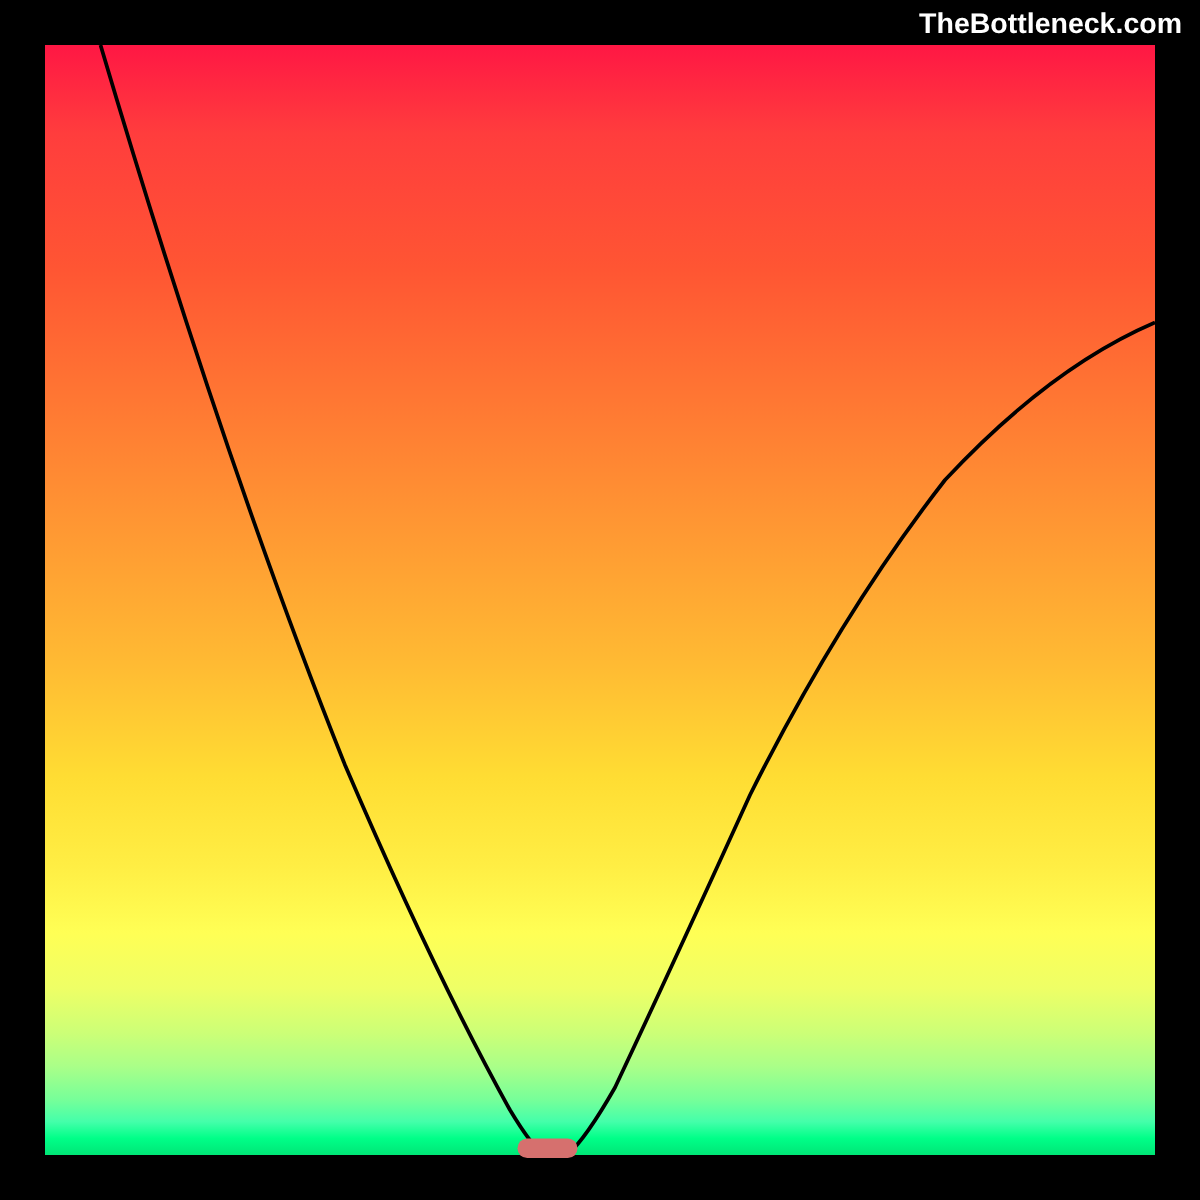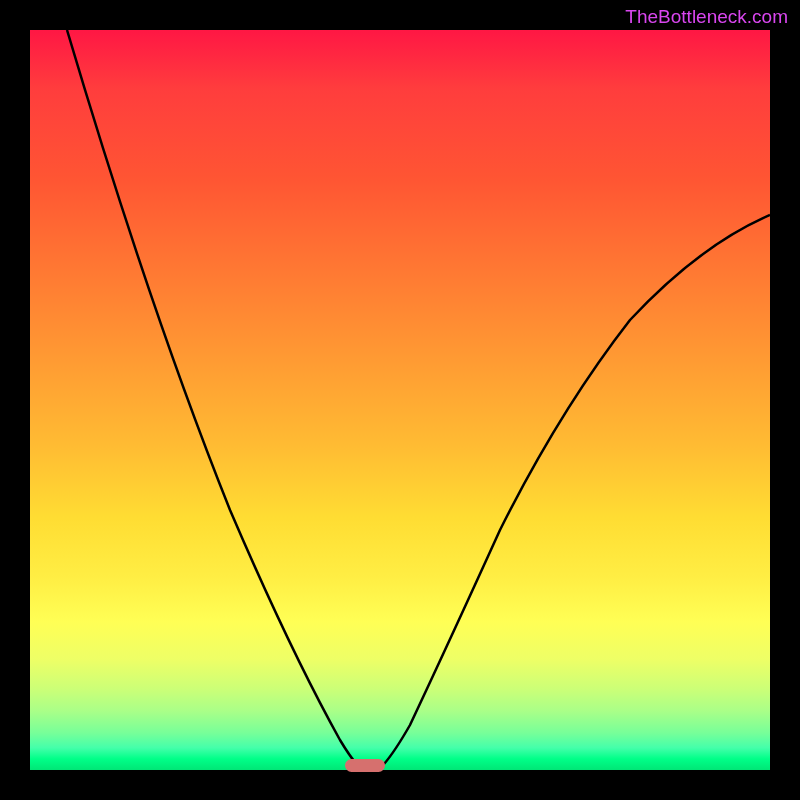--- a/index.html
+++ b/index.html
@@ -45,23 +45,23 @@
     position: absolute;
     top: 0;
     left: 0;
     width: 100%;
     height: 100%;
   }
   .watermark {
     position: absolute;
     top: 6px;
     right: 12px;
-    color: #d946ef;
+    color: #ffffff;
     font-size: 19px;
-    font-weight: normal;
+    font-weight: bold;
   }
   .marker {
     position: absolute;
     width: 40px;
     height: 13px;
     background: #d6706e;
     border-radius: 7px;
     bottom: 28px;
     left: 345px;
   }

